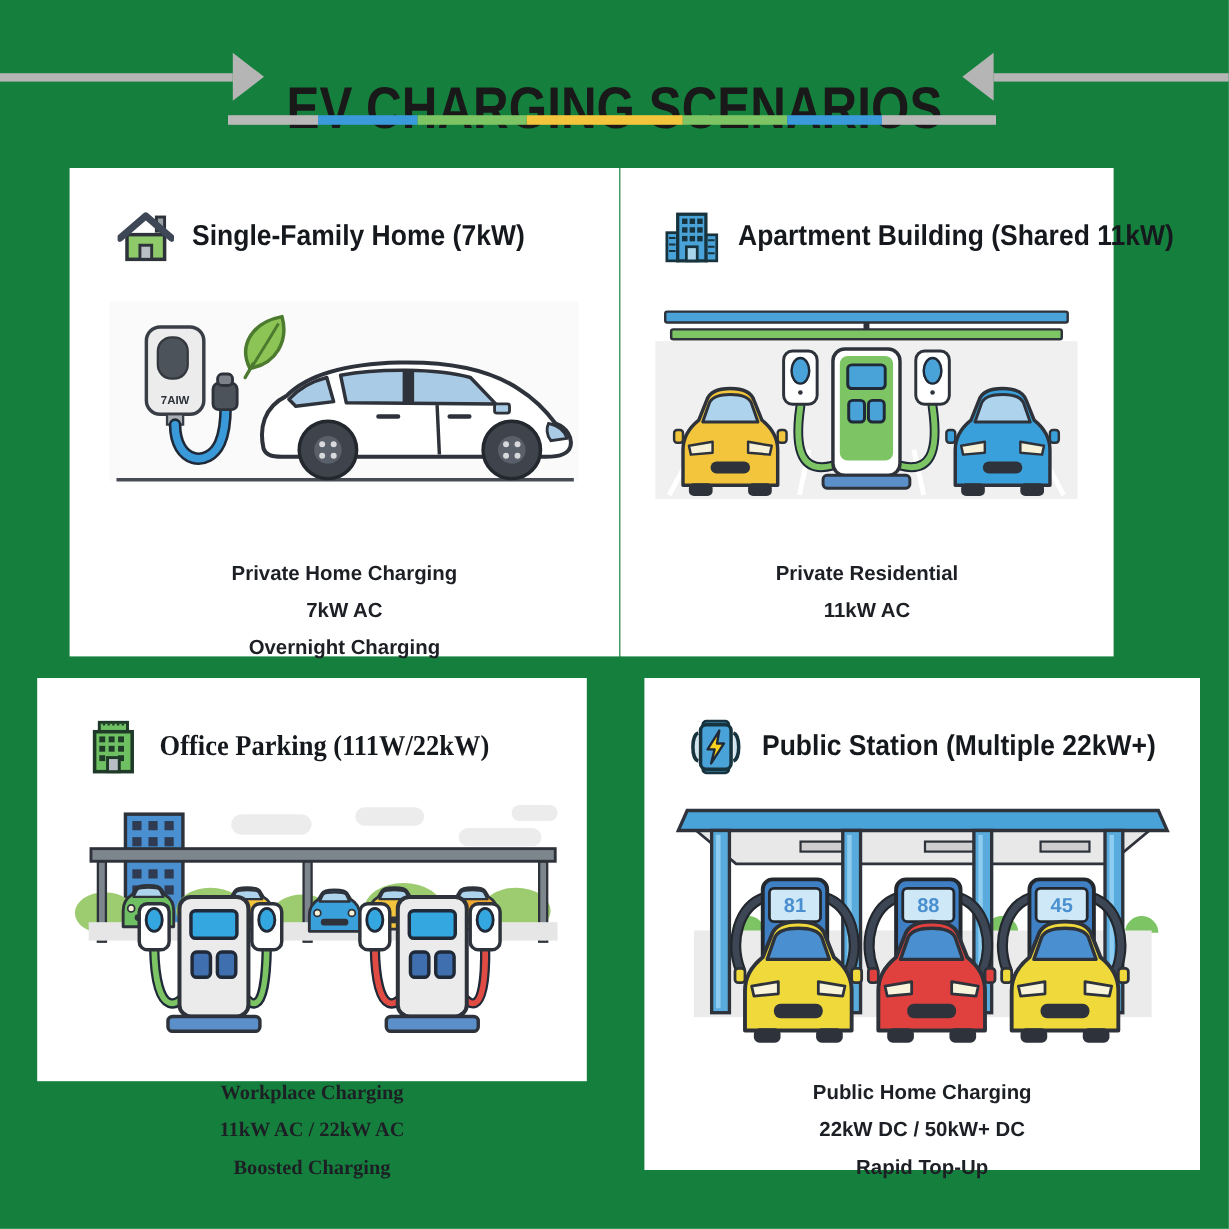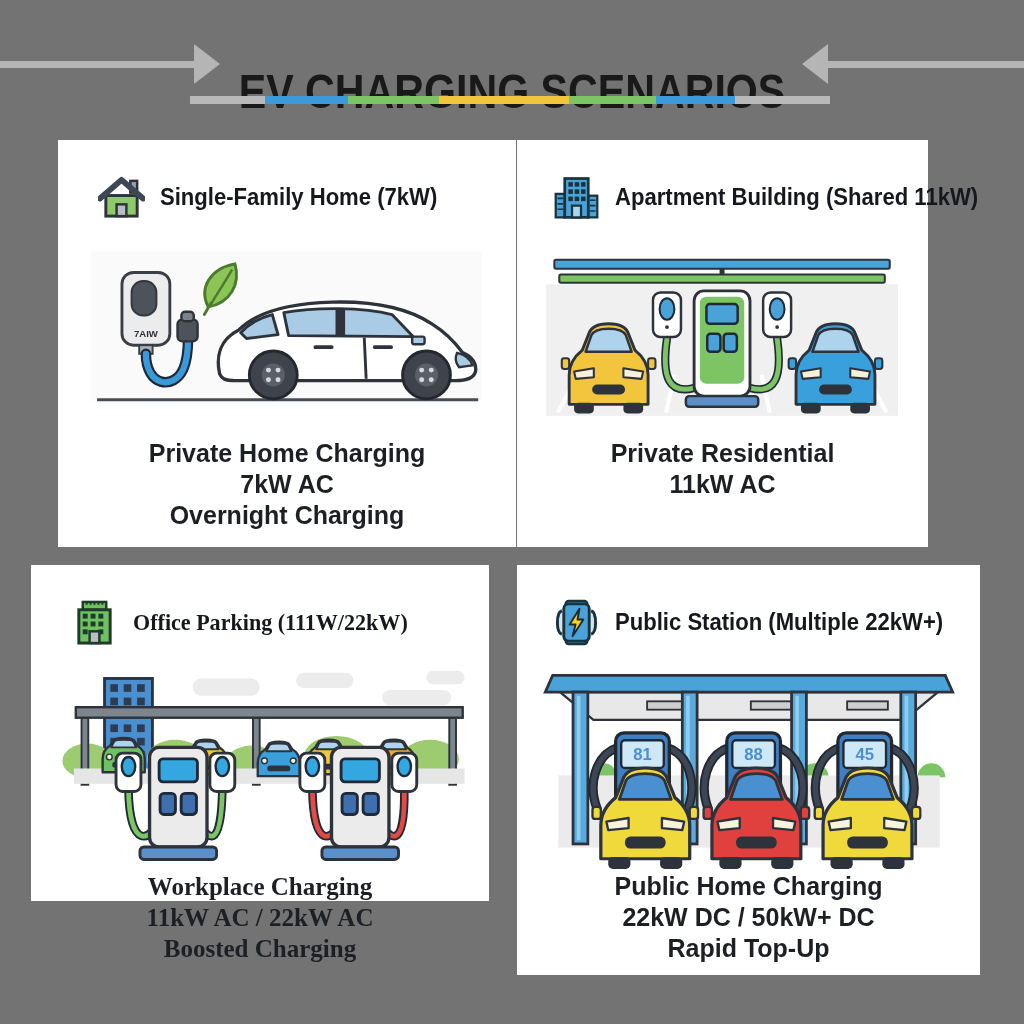--- a/index.html
+++ b/index.html
@@ -1,44 +1,44 @@
 <!DOCTYPE html>
 <html><head>
 <meta charset="utf-8">
 <style>
   html,body{margin:0;padding:0;}
-  .page{position:relative;width:1024px;height:1024px;background:#737373;overflow:hidden;
+  .page{position:relative;width:1024px;height:1024px;background:#15803d;overflow:hidden;
         font-family:"Liberation Sans",sans-serif;}
   
   .hdr-line{position:absolute;top:61px;height:7px;background:#b5b5b5;}
   .hdr-line.left{left:0;width:194px;}
   .hdr-line.right{right:0;width:196px;}
   .hdr-head{position:absolute;top:44px;width:0;height:0;border-top:20px solid transparent;border-bottom:20px solid transparent;}
   .hdr-head.left{left:194px;border-left:26px solid #b5b5b5;}
   .hdr-head.right{right:196px;border-right:26px solid #b5b5b5;}
   .page-title{position:absolute;top:30px;left:0;width:1024px;text-align:center;
         font-size:49px;font-weight:800;color:#191919;letter-spacing:0;
         transform:scaleX(0.84);}
   .color-bar{position:absolute;top:96px;left:190px;width:640px;height:8px;display:flex;}
   .color-bar span{height:8px;}
   .s1{flex:0.95}.s2{flex:1.05}.s3{flex:1.15}.s4{flex:1.65}.s5{flex:1.1}.s6{flex:1.0}.s7{flex:1.2}
   
   .card{position:absolute;background:#ffffff;}
   #card1{left:58px;top:140px;width:458px;height:407px;}
   #card2{left:517px;top:140px;width:411px;height:407px;}
   #card3{left:31px;top:565px;width:458px;height:336px;font-family:Liberation Serif, serif;}
-  #card4{left:517px;top:565px;width:463px;height:410px;}
+  #card4{left:537px;top:565px;width:463px;height:410px;}
   .card-header{display:flex;align-items:center;gap:15px;padding:28px 0 0 40px;height:58px;}
   #card2 .card-header,#card4 .card-header{padding-left:36px;}
   .hdr-icon{width:47px;height:47px;flex:none;}
   .card-title{font-size:24px;font-weight:700;color:#15181c;white-space:nowrap;
         transform:scaleX(0.92);transform-origin:left center;}
   .card-art{display:block;margin:14px auto 0;width:92%;height:198px;}
   #card3 .card-art,#card4 .card-art{height:206px;}
-  .card-lines{margin-top:0;text-align:center;font-size:25px;font-weight:700;
+  .card-lines{margin-top:24px;text-align:center;font-size:17px;font-weight:700;
         color:#1c1f24;line-height:31px;}
   svg text{font-family:"Liberation Sans",sans-serif;}
 </style>
 </head>
 <body>
 
 <div class="page">
 
   <div class="hdr-line left"></div>
   <div class="hdr-head left"></div>

